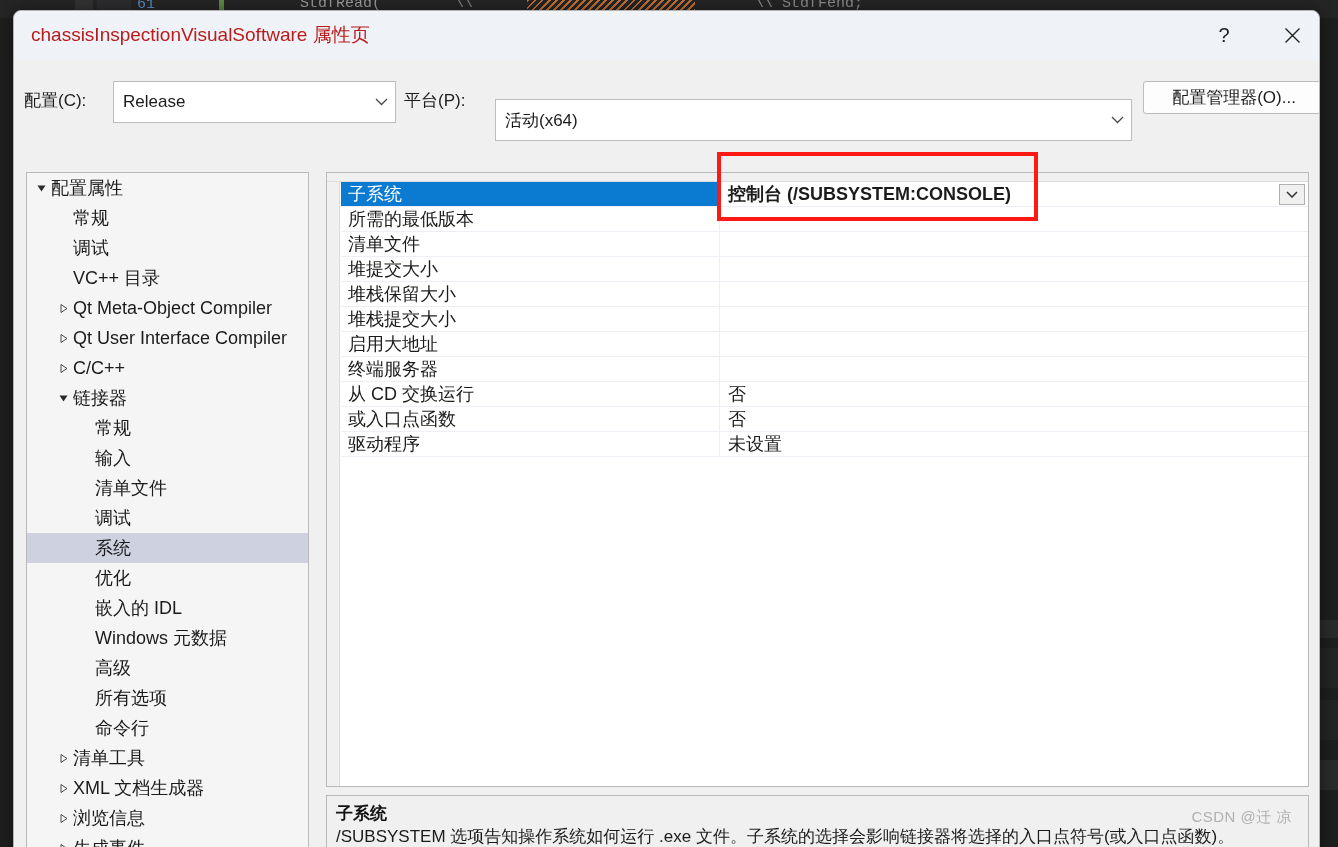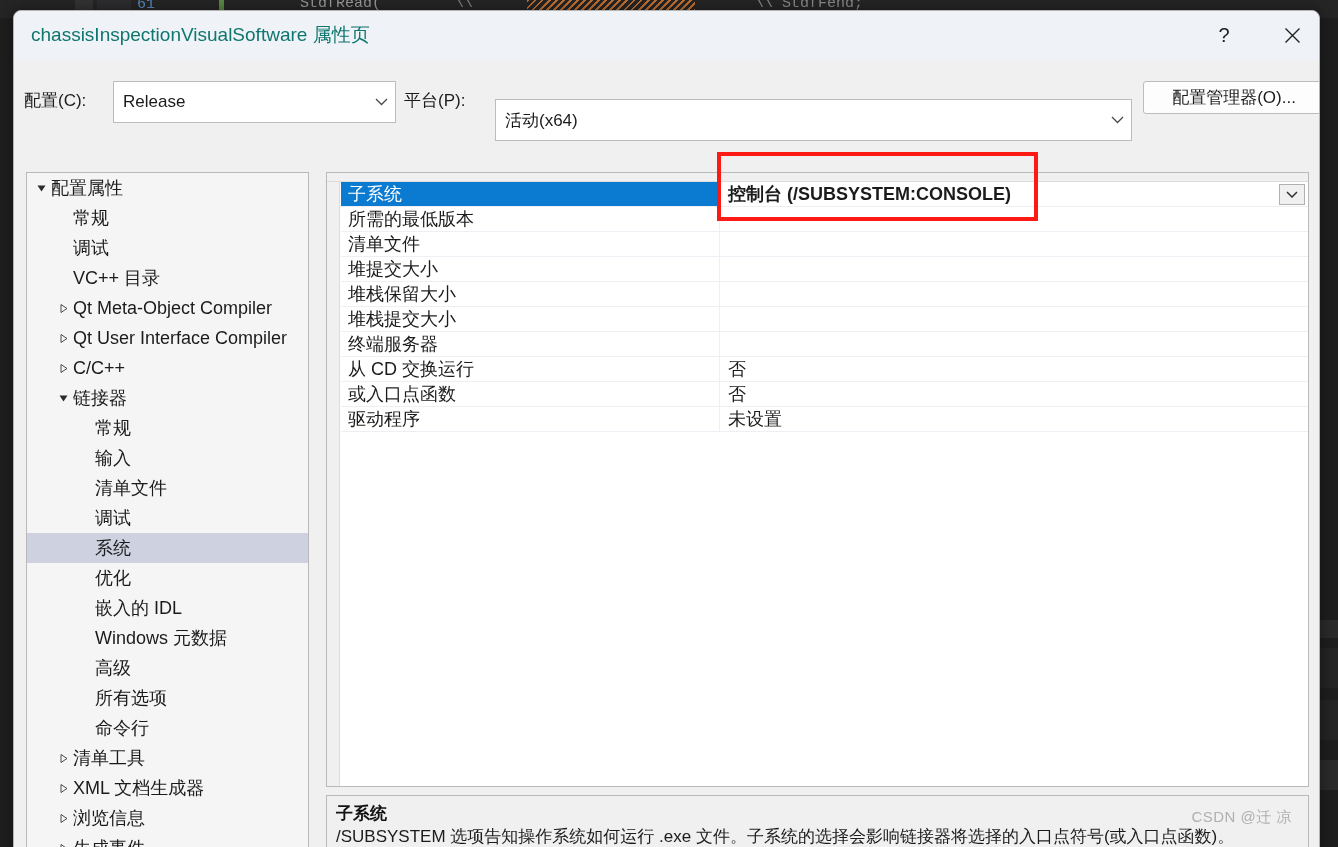--- a/index.html
+++ b/index.html
@@ -61,21 +61,21 @@
   #titlebar {
     position: relative;
     height: 49px;
     background: #eff3f7;
     border-radius: 7px 7px 0 0;
   }
   #title-text {
     position: absolute;
     left: 17px; top: 11px;
     font-size: 19px;
-    color: #0f766e;
+    color: #b91c1c;
     white-space: nowrap;
   }
   .title-btn {
     position: absolute;
     top: 0; width: 46px; height: 49px;
     display: flex; align-items: center; justify-content: center;
     font-size: 20px; color: #202020; cursor: default;
   }
   #help-btn { right: 72px; }
   #close-btn { right: 4px; }
@@ -494,20 +494,24 @@
           </div>
           <div class="prow">
             <div class="pname">堆栈保留大小</div>
             <div class="pval"></div>
           </div>
           <div class="prow">
             <div class="pname">堆栈提交大小</div>
             <div class="pval"></div>
           </div>
           <div class="prow">
+            <div class="pname">启用大地址</div>
+            <div class="pval"></div>
+          </div>
+          <div class="prow">
             <div class="pname">终端服务器</div>
             <div class="pval"></div>
           </div>
           <div class="prow">
             <div class="pname">从 CD 交换运行</div>
             <div class="pval">否</div>
           </div>
           <div class="prow">
             <div class="pname">或入口点函数</div>
             <div class="pval">否</div>

